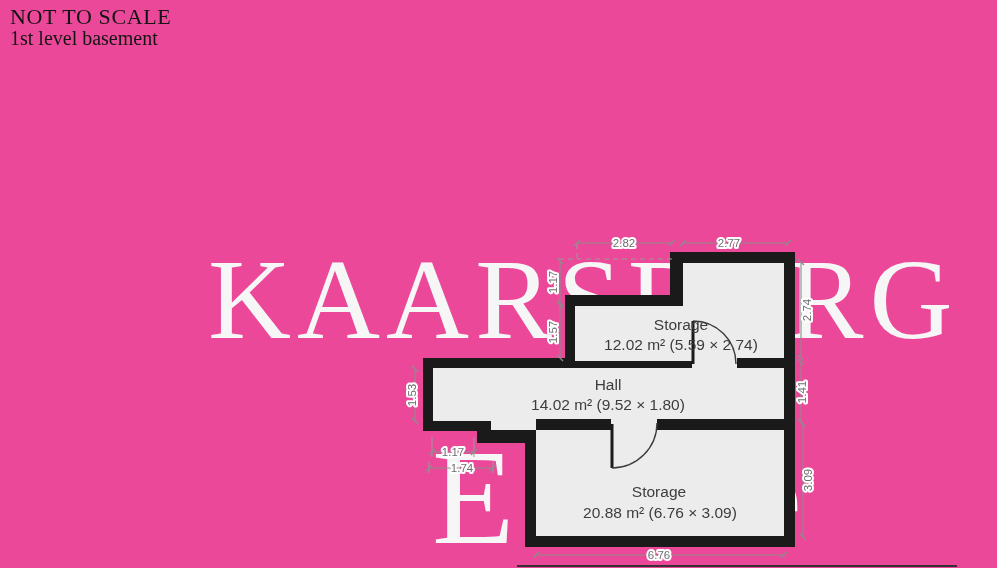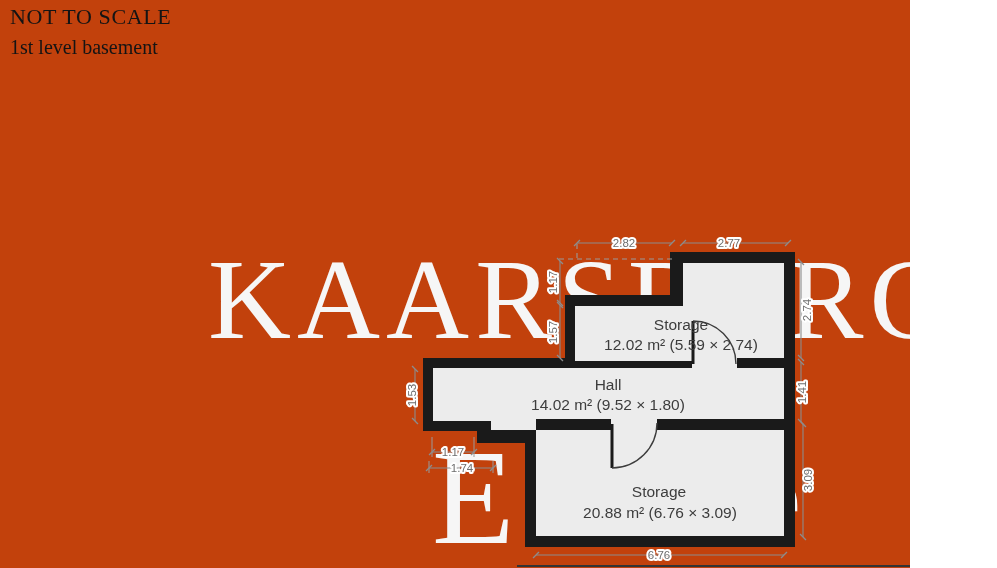--- a/index.html
+++ b/index.html
@@ -1,26 +1,26 @@
 <!DOCTYPE html>
 <html><head>
 <meta charset="utf-8">
 <style>
   html,body { margin:0; padding:0; background:#ffffff; }
   .stage {
-    position:relative; width:910px; height:568px; overflow:hidden;
-    background:#c2410c; font-family:"Liberation Sans", sans-serif;
+    position:relative; width:997px; height:568px; overflow:hidden;
+    background:#ec4899; font-family:"Liberation Sans", sans-serif;
   }
   .page-title {
     position:absolute; left:10px; top:4px;
     font-family:"Liberation Serif", serif; font-size:22px; color:#141414;
     letter-spacing:0.6px; font-weight:500;
   }
   .page-subtitle {
-    position:absolute; left:10px; top:36px;
+    position:absolute; left:10px; top:27px;
     font-family:"Liberation Serif", serif; font-size:20px; color:#141414;
   }
   svg.plan { position:absolute; left:0; top:0; }
   .wm { font-family:"Liberation Serif", serif; fill:#f6f6f6; }
   .floor { fill:#ececec; }
   .wall  { fill:#1a1a1a; }
   .door-leaf { stroke:#1a1a1a; stroke-width:3; fill:none; }
   .door-arc  { stroke:#3c3c3c; stroke-width:1.4; fill:none; }
   .dash { stroke:#9a9a9a; stroke-width:1.1; fill:none; stroke-dasharray:5 4; }
   .ext  { stroke:#9a9a9a; stroke-width:1; fill:none; }

